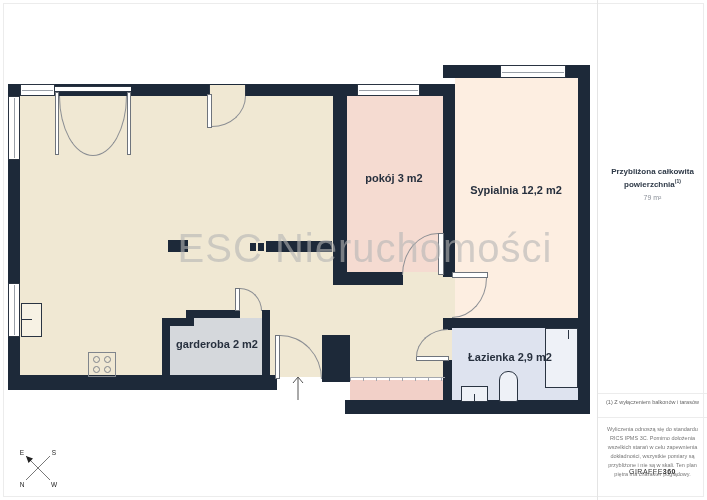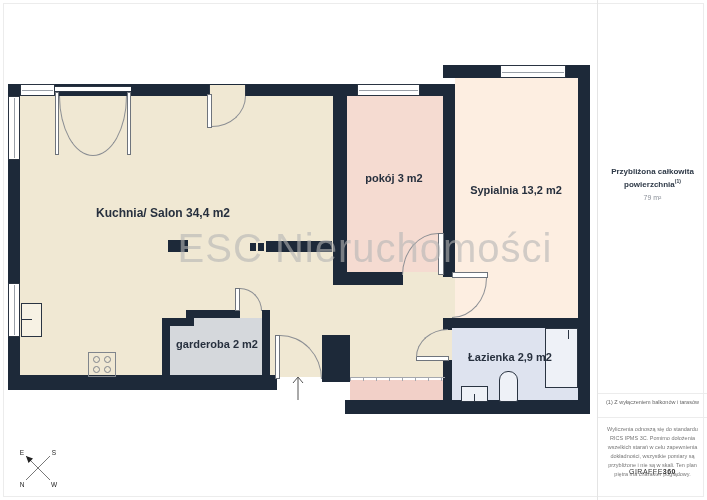--- a/index.html
+++ b/index.html
@@ -136,23 +136,22 @@
     <line x1="10" y1="28" x2="10" y2="6" stroke="#555" stroke-width="1"></line>
     <polyline points="5,11 10,5 15,11" fill="none" stroke="#555" stroke-width="1"></polyline>
   </svg>
 
   <div class="watermark-bar" style="left:168px;top:240px;width:20px;height:12px;"></div>
   <div class="watermark-bar" style="left:250px;top:243px;width:6px;height:8px;"></div>
   <div class="watermark-bar" style="left:258px;top:243px;width:6px;height:8px;"></div>
   <div class="watermark-bar" style="left:266px;top:241px;width:66px;height:11px;"></div>
   <div class="watermark">ESC Nieruchomości</div>
 
-  <div class="room-label" style="left:163px;top:213px;font-size:12px;">Kuchnia/ Salon 34,4 m2</div>
   <div class="room-label" style="left:394px;top:178px;font-size:11px;">pokój 3 m2</div>
-  <div class="room-label" style="left:516px;top:190px;font-size:11px;">Sypialnia 13,2 m2</div>
+  <div class="room-label" style="left:516px;top:190px;font-size:11px;">Sypialnia 12,2 m2</div>
   <div class="room-label" style="left:217px;top:344px;font-size:11px;text-align:right;">garderoba 2 m2</div>
   <div class="room-label" style="left:510px;top:357px;font-size:11px;">Łazienka 2,9 m2</div>
 
   <svg class="compass" viewBox="0 0 48 48">
     <line x1="12" y1="12" x2="36" y2="36" stroke="#555" stroke-width="0.8"></line>
     <line x1="36" y1="12" x2="12" y2="36" stroke="#555" stroke-width="0.8"></line>
     <polygon points="12,12 19,14.5 14.5,19" fill="#222"></polygon>
     <text x="8" y="11" font-size="6.5" fill="#222" text-anchor="middle" font-family="Liberation Sans, sans-serif">E</text>
     <text x="40" y="11" font-size="6.5" fill="#222" text-anchor="middle" font-family="Liberation Sans, sans-serif">S</text>
     <text x="8" y="43" font-size="6.5" fill="#222" text-anchor="middle" font-family="Liberation Sans, sans-serif">N</text>

